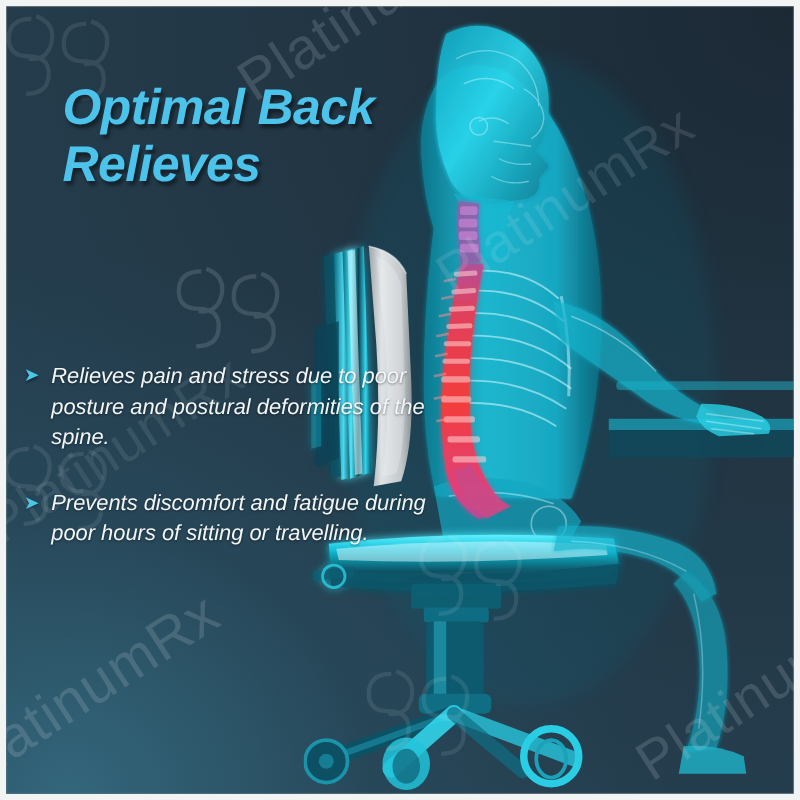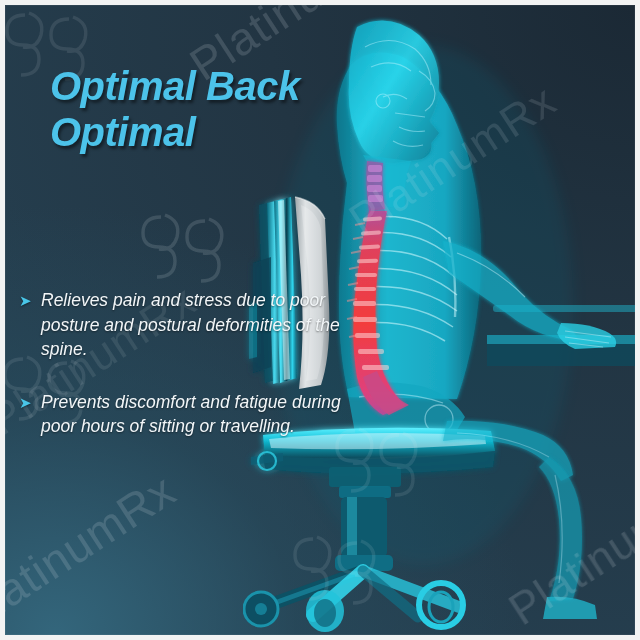--- a/index.html
+++ b/index.html
@@ -343,21 +343,21 @@
       <svg width="96" height="86" viewBox="0 0 96 86" fill="none" stroke="#e3eaee" stroke-width="3.4">
         <path d="M28 14 Q10 14 10 30 Q10 44 26 44 Q42 44 42 58 Q42 74 24 74"></path>
         <path d="M32 12 Q48 18 44 34 Q40 48 26 46"></path>
         <path d="M72 18 Q54 18 54 34 Q54 48 70 48 Q86 48 86 62 Q86 78 68 78"></path>
         <path d="M76 16 Q92 22 88 38 Q84 52 70 50"></path>
       </svg>
     </div>
 
     <div id="title">
       <span>Optimal Back</span>
-      <span>Optimal</span>
+      <span>Relieves</span>
     </div>
 
     <div id="bullets">
       <div class="bullet">
         <span class="arw">➤</span>
         <p>Relieves pain and stress due to poor posture and postural deformities of the spine.</p>
       </div>
       <div class="bullet">
         <span class="arw">➤</span>
         <p>Prevents discomfort and fatigue during poor hours of sitting or travelling.</p>

